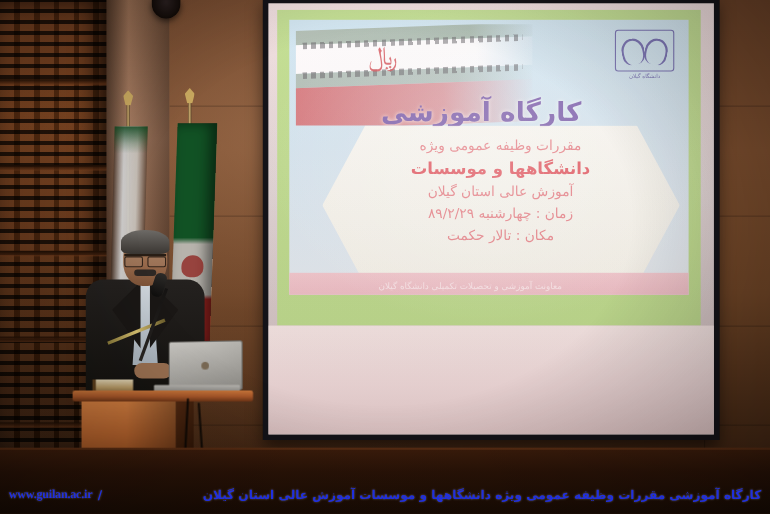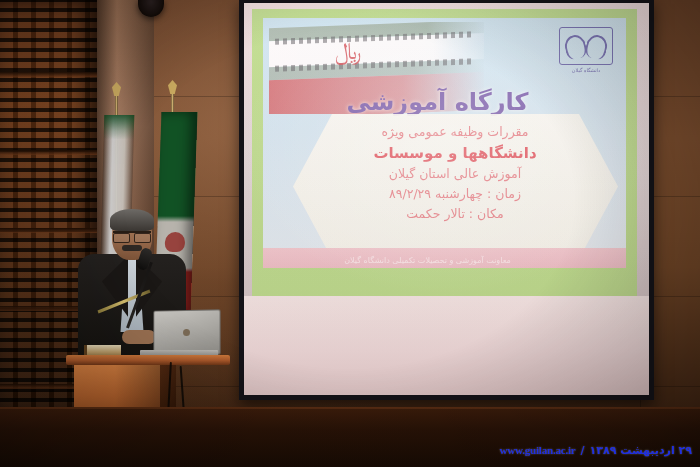--- a/index.html
+++ b/index.html
@@ -649,20 +649,20 @@
 
   <div class="cable" style="left:168px; top:362px; height:72px; transform:rotate(3deg);"></div>
   <div class="cable" style="left:182px; top:366px; height:68px; transform:rotate(-4deg);"></div>
 
   <div class="skirting"></div>
   <div class="floor"></div>
 
   <div class="vignette"></div>
 
   <div class="caption">
+    <div class="caption-right">کارگاه آموزشی مقررات وظیفه عمومی ویژه دانشگاهها و موسسات آموزش عالی استان گیلان</div>
     <div class="caption-left">
-      <span>۲۹ اردیبهشت ۱۳۸۹</span>
       <span>/</span>
       <span class="caption-url">www.guilan.ac.ir</span>
     </div>
   </div>
 
 </div>
 
 </body></html>

